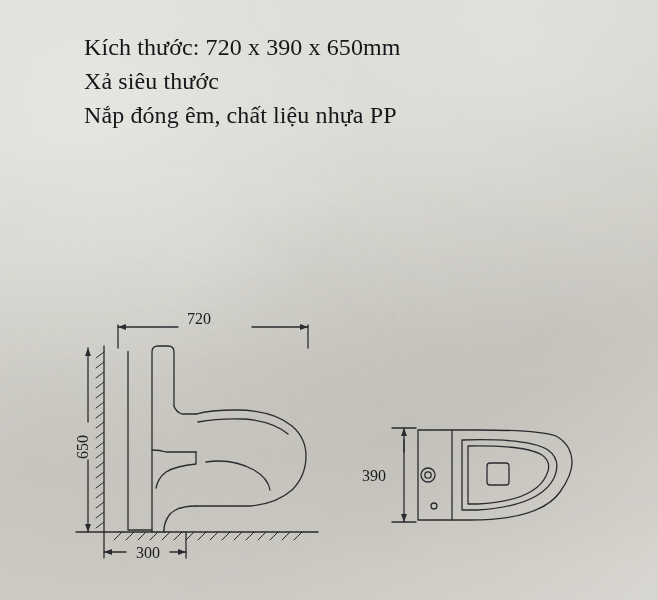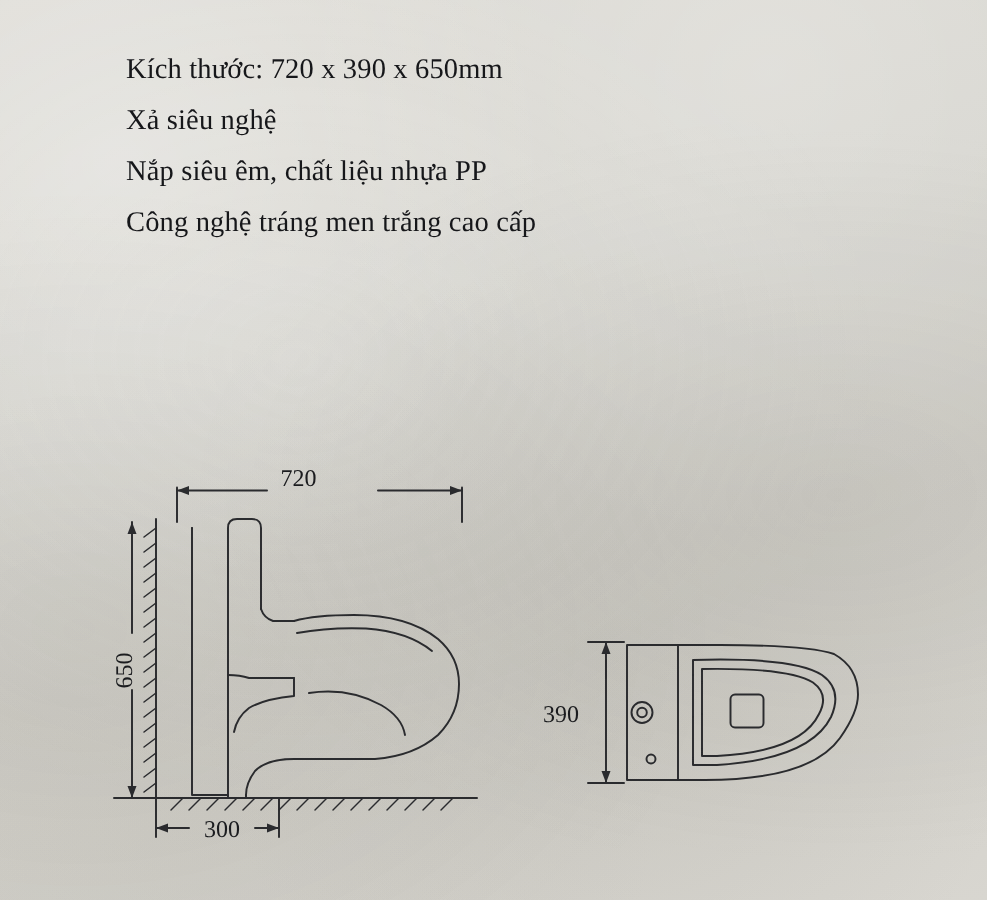--- a/index.html
+++ b/index.html
@@ -35,21 +35,21 @@
       radial-gradient(ellipse at 8% 70%, rgba(120,120,115,0.08), rgba(0,0,0,0) 50%);
     opacity: 0.9;
   }
   #spec-list {
     position: absolute;
     left: 84px;
     top: 30px;
     width: 530px;
   }
   .spec-line {
-    font-size: 19px;
+    font-size: 24px;
     line-height: 34px;
     color: #16171a;
     white-space: nowrap;
     letter-spacing: 0.1px;
   }
   #drawing {
     position: absolute;
     left: 0;
     top: 300px;
     width: 658px;
@@ -63,23 +63,22 @@
   }
 </style>
 </head>
 <body>
 
 <div id="page">
   <div id="grain"></div>
 
   <div id="spec-list">
     <div class="spec-line">Kích thước: 720 x 390 x 650mm</div>
-    <div class="spec-line">Xả siêu nghệ</div>
-    <div class="spec-line">Nắp siêu êm, chất liệu nhựa PP</div>
-    <div class="spec-line">Công nghệ tráng men trắng cao cấp</div>
+    <div class="spec-line">Xả siêu thước</div>
+    <div class="spec-line">Nắp đóng êm, chất liệu nhựa PP</div>
   </div>
 
   <div id="drawing">
     <svg width="658" height="300" viewBox="0 0 658 300" xmlns="http://www.w3.org/2000/svg">
       <g fill="none" stroke="#2a2b2e" stroke-width="1.3" stroke-linecap="round" stroke-linejoin="round">
 
         <g>
 
           <g>
             <line x1="118" y1="25" x2="118" y2="48"></line>

